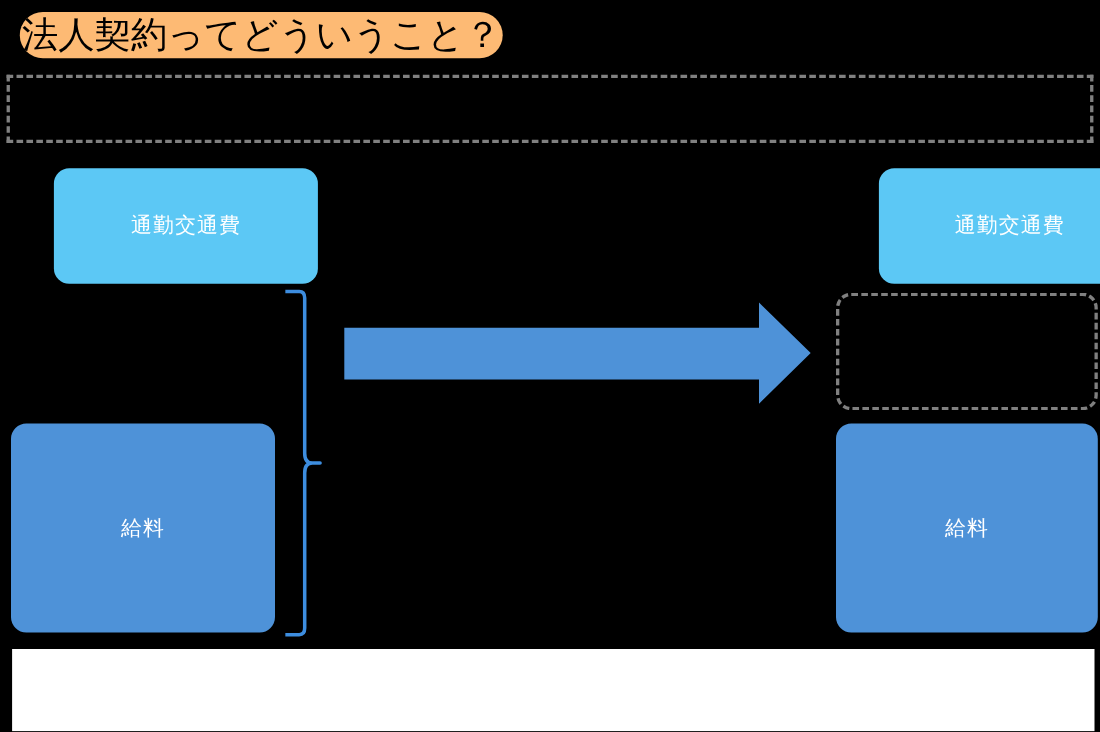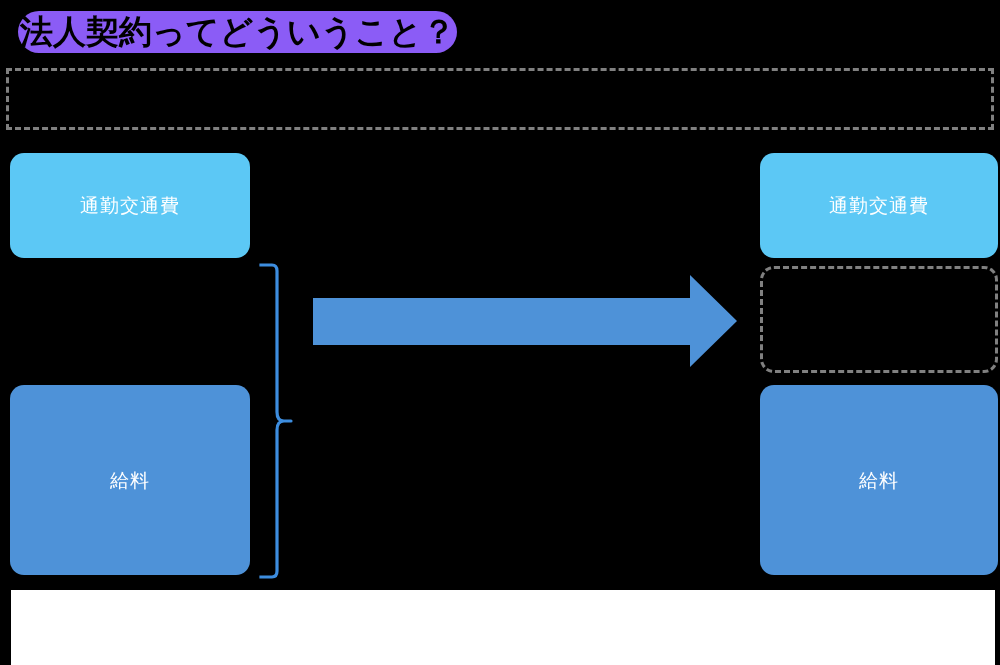--- a/index.html
+++ b/index.html
@@ -21,28 +21,28 @@
   
   .title-wrap {
     position: absolute;
     left: 18px;
     top: 11px;
     height: 42px;
     display: flex;
     align-items: center;
   }
   .title-text {
-    background: #8b5cf6;
+    background: #fdba74;
     color: #000000;
     font-size: 33px;
     line-height: 40px;
     letter-spacing: 0px;
     padding: 1px 2px 1px 2px;
     white-space: nowrap;
-    font-weight: 700;
+    font-weight: 400;
     border-radius: 21px;
   }
 
   
   .top-dashed {
     position: absolute;
     left: 6px;
     top: 68px;
     width: 988px;
     height: 62px;
@@ -58,21 +58,21 @@
     border-radius: 14px;
     display: flex;
     align-items: center;
     justify-content: center;
     color: #ffffff;
     font-size: 19px;
     line-height: 1.2;
     letter-spacing: 1px;
     text-align: center;
   }
-  .box.light { background: #5cc8f5; }
+  .box.light { background: #5cc8f5; margin-left: 39px; }
   .box.mid   { background: #4e92d8; }
   .box.dashed-empty {
     background: transparent;
     border: 3px dashed #808080;
   }
 
   
   #left-commute { left: 10px;  top: 153px; width: 240px; height: 105px; }
   #left-housing { left: 10px;  top: 266px; width: 240px; height: 111px; }
   #left-salary  { left: 10px;  top: 385px; width: 240px; height: 190px; }

